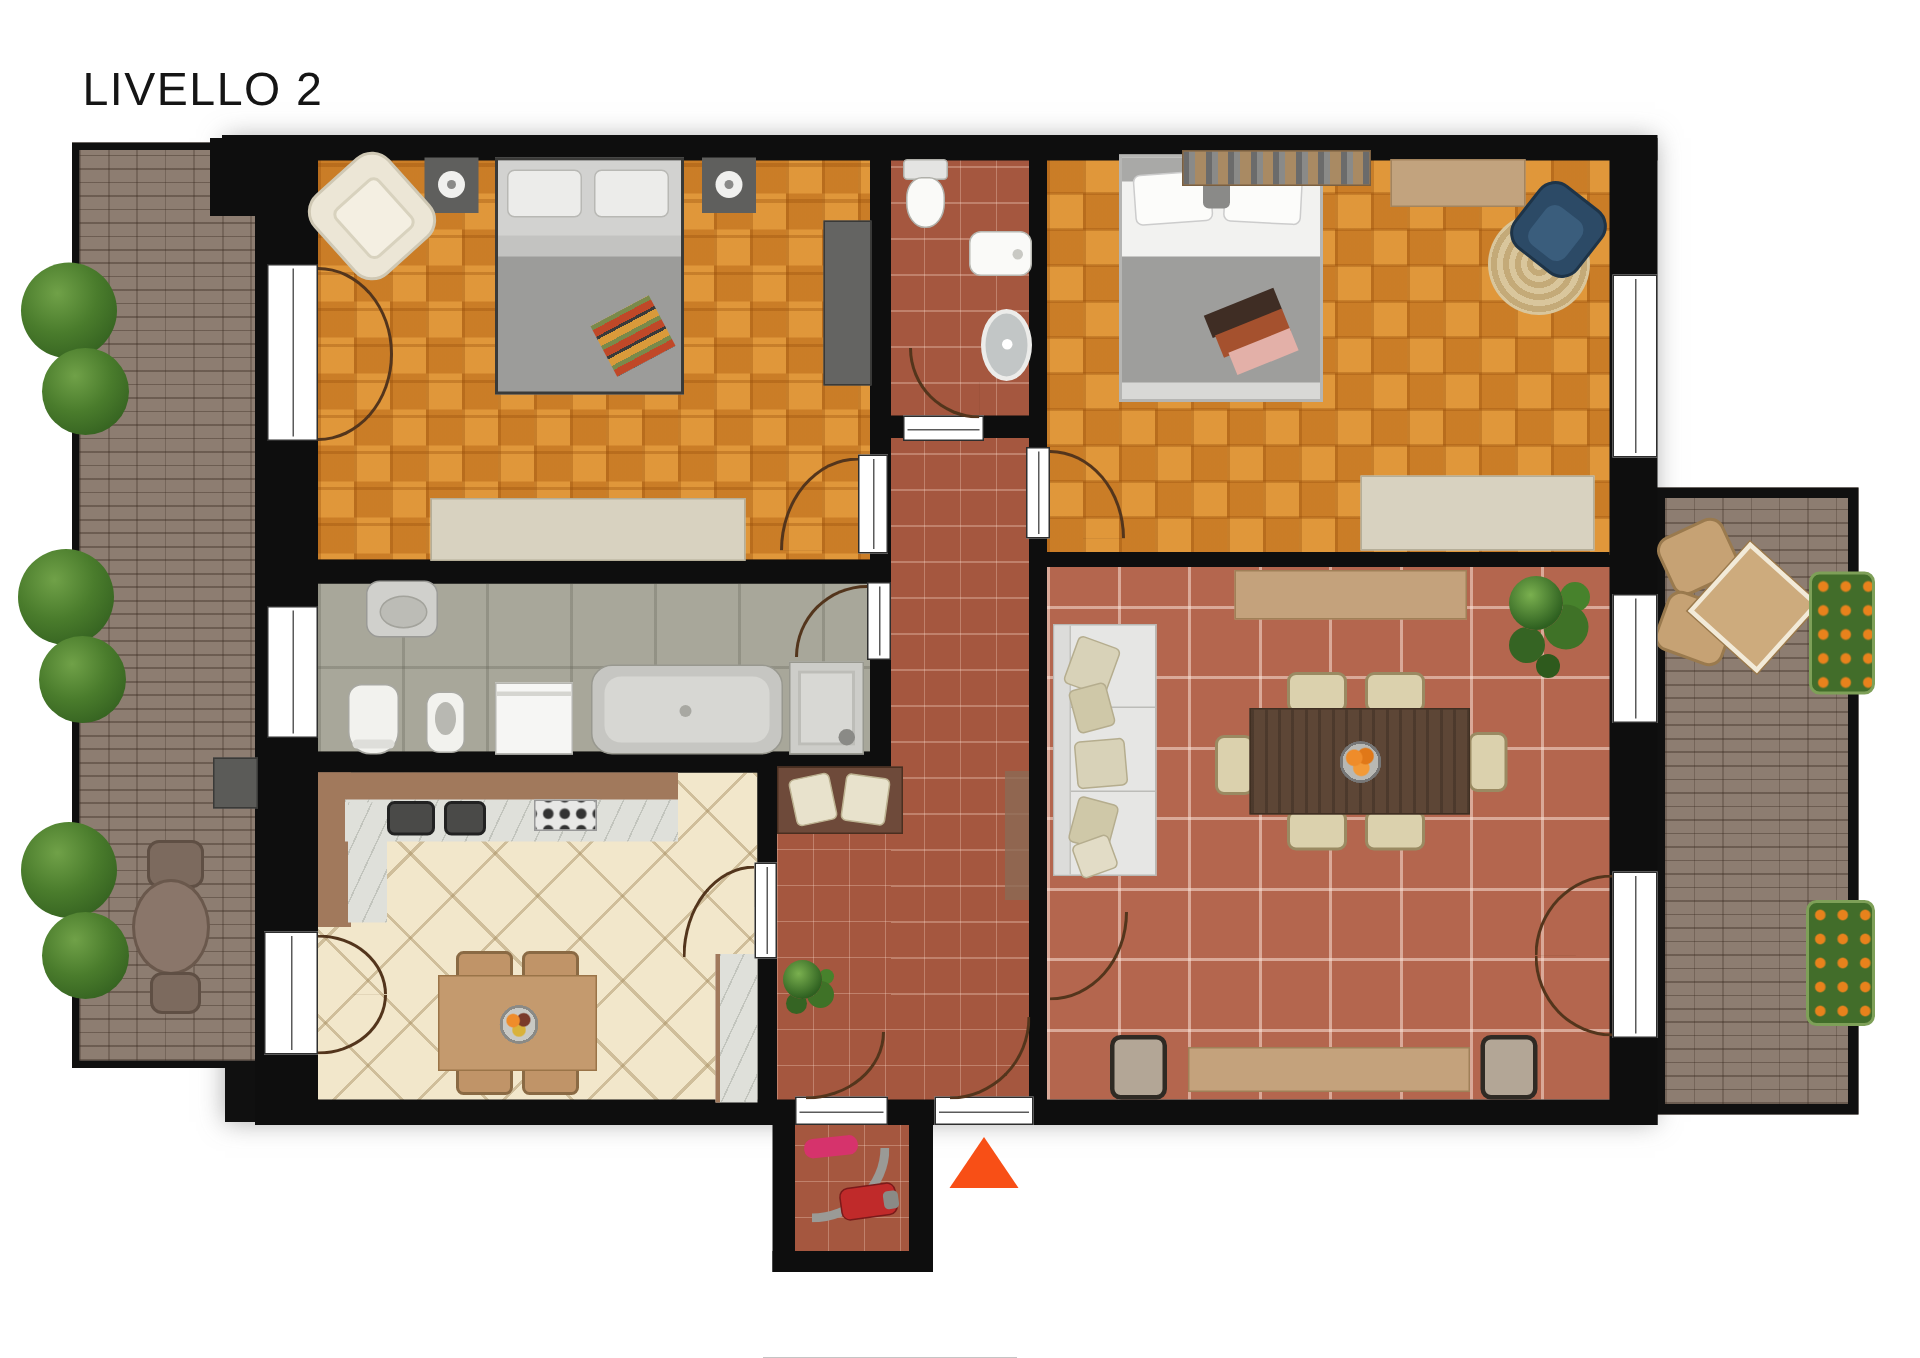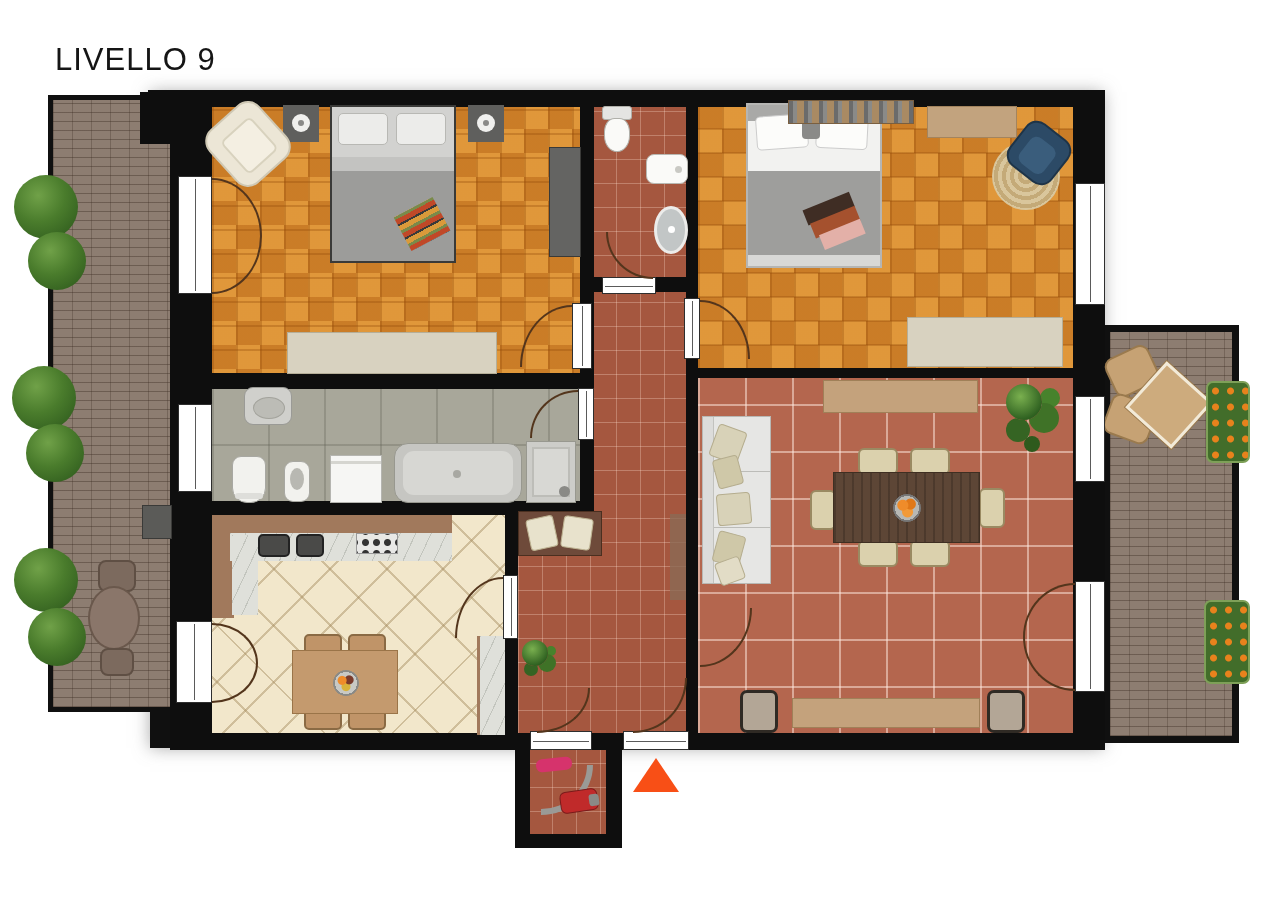--- a/index.html
+++ b/index.html
@@ -70,21 +70,21 @@
     background-image:repeating-linear-gradient(115deg, rgba(140,145,135,.35) 0 1px, transparent 1px 14px)}
   .tri{position:absolute;width:0;height:0;z-index:50;
     border-left:23px solid transparent;border-right:23px solid transparent;
     border-bottom:34px solid var(--marker,#f84f16)}
 </style>
 </head>
 <body>
 
 <div id="plan">
 
-  <div class="title">LIVELLO 9</div>
+  <div class="title">LIVELLO 2</div>
 
   <div class="underlay" style="left:150px;top:92px;width:953px;height:656px"></div>
 
   <div class="floor floor-brick" style="left:48px;top:95px;width:127px;height:617px;border:5px solid #101010"></div>
   <div class="floor floor-brick" style="left:1103px;top:325px;width:136px;height:418px;border:7px solid #101010"></div>
 
   <div class="floor floor-parquet" style="left:212px;top:105px;width:370px;height:270px"></div>
   <div class="floor floor-parquet" style="left:698px;top:105px;width:377px;height:265px"></div>
   <div class="floor floor-red" style="left:592px;top:105px;width:96px;height:175px"></div>
   <div class="floor floor-red" style="left:592px;top:280px;width:96px;height:455px"></div>

